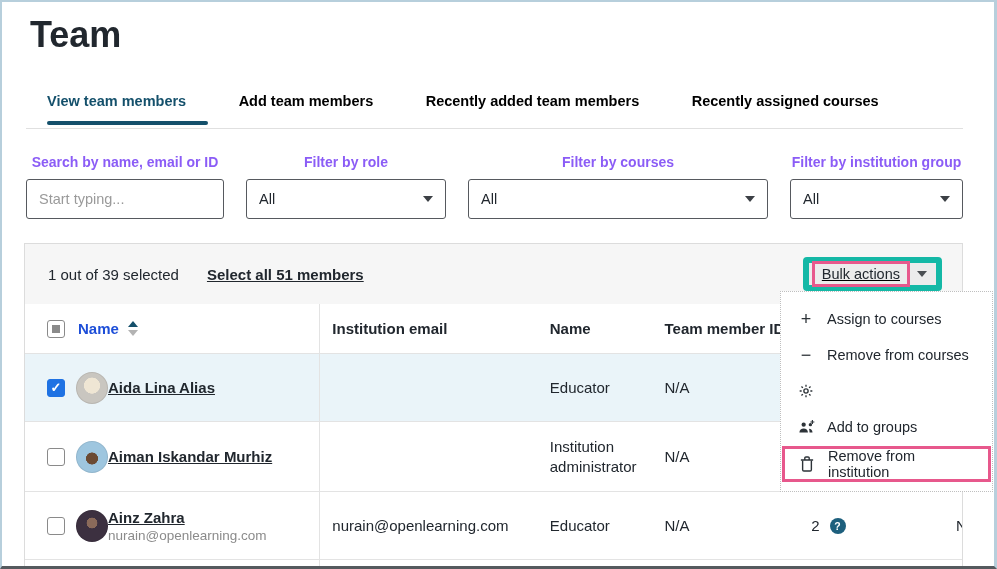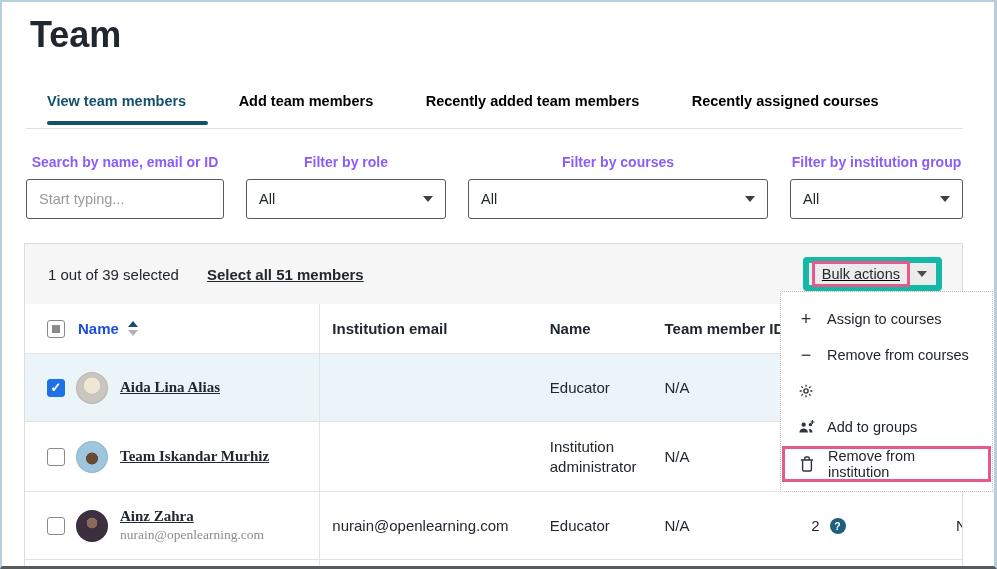--- a/index.html
+++ b/index.html
@@ -76,21 +76,21 @@
   .name-header-label { margin-left:13px; font-size:15px; font-weight:600; color:#1d4ed8; }
   .sort { display:inline-flex; flex-direction:column; margin-left:9px; cursor:pointer; }
   .sort .up { width:0;height:0;border-left:5px solid transparent;border-right:5px solid transparent;border-bottom:6px solid #14506b; }
   .sort .dn { width:0;height:0;border-left:5px solid transparent;border-right:5px solid transparent;border-top:6px solid #b3b3b3; margin-top:3px; }
 
   .avatar { width:32px; height:32px; border-radius:50%; margin-left:11px; flex:none; border:1px solid rgba(0,0,0,.08); }
   .av1 { background:radial-gradient(circle at 50% 42%, #efe6d4 0 34%, #c9c6c0 36%); }
   .av2 { background:radial-gradient(circle at 50% 55%, #6b4a33 0 26%, #9ec6df 28%); }
   .av3 { background:radial-gradient(circle at 50% 40%, #8a6a5a 0 22%, #3c3040 24%); }
 
-  .name-block { margin-left:12px; display:flex; flex-direction:column; justify-content:flex-start;font-family:Liberation Serif, serif; }
+  .name-block { display:flex; flex-direction:column; justify-content:flex-start; }
   .member-name { font-size:15px; font-weight:600; color:#21272e; text-decoration:underline; cursor:pointer; }
   .member-sub  { font-size:13.5px; color:#8b8b8b; margin-top:2px; }
 
   .q-badge { width:16px; height:16px; border-radius:50%; background:#1d5f7d; color:#fff;
              font-size:10.5px; font-weight:700; display:flex; align-items:center; justify-content:center;
              margin-left:10px; cursor:pointer; }
 
   
   .menu { position:absolute; left:778px; top:289px; width:213px; height:201px; background:#fff;
           border:1px dotted #bfbfbf; padding-top:9px; z-index:10; }
@@ -185,21 +185,21 @@
       <div class="cell c-id">N/A</div>
       <div class="cell c-courses"></div>
       <div class="cell c-extra"></div>
     </div>
 
     <div class="trow datarow r2">
       <div class="cell c-name">
         <span class="checkbox"></span>
         <span class="avatar av2"></span>
         <span class="name-block">
-          <a class="member-name">Team Iskandar Murhiz</a>
+          <a class="member-name">Aiman Iskandar Murhiz</a>
         </span>
       </div>
       <div class="cell c-email"></div>
       <div class="cell c-role">Institution administrator</div>
       <div class="cell c-id">N/A</div>
       <div class="cell c-courses"></div>
       <div class="cell c-extra"></div>
     </div>
 
     <div class="trow datarow">

